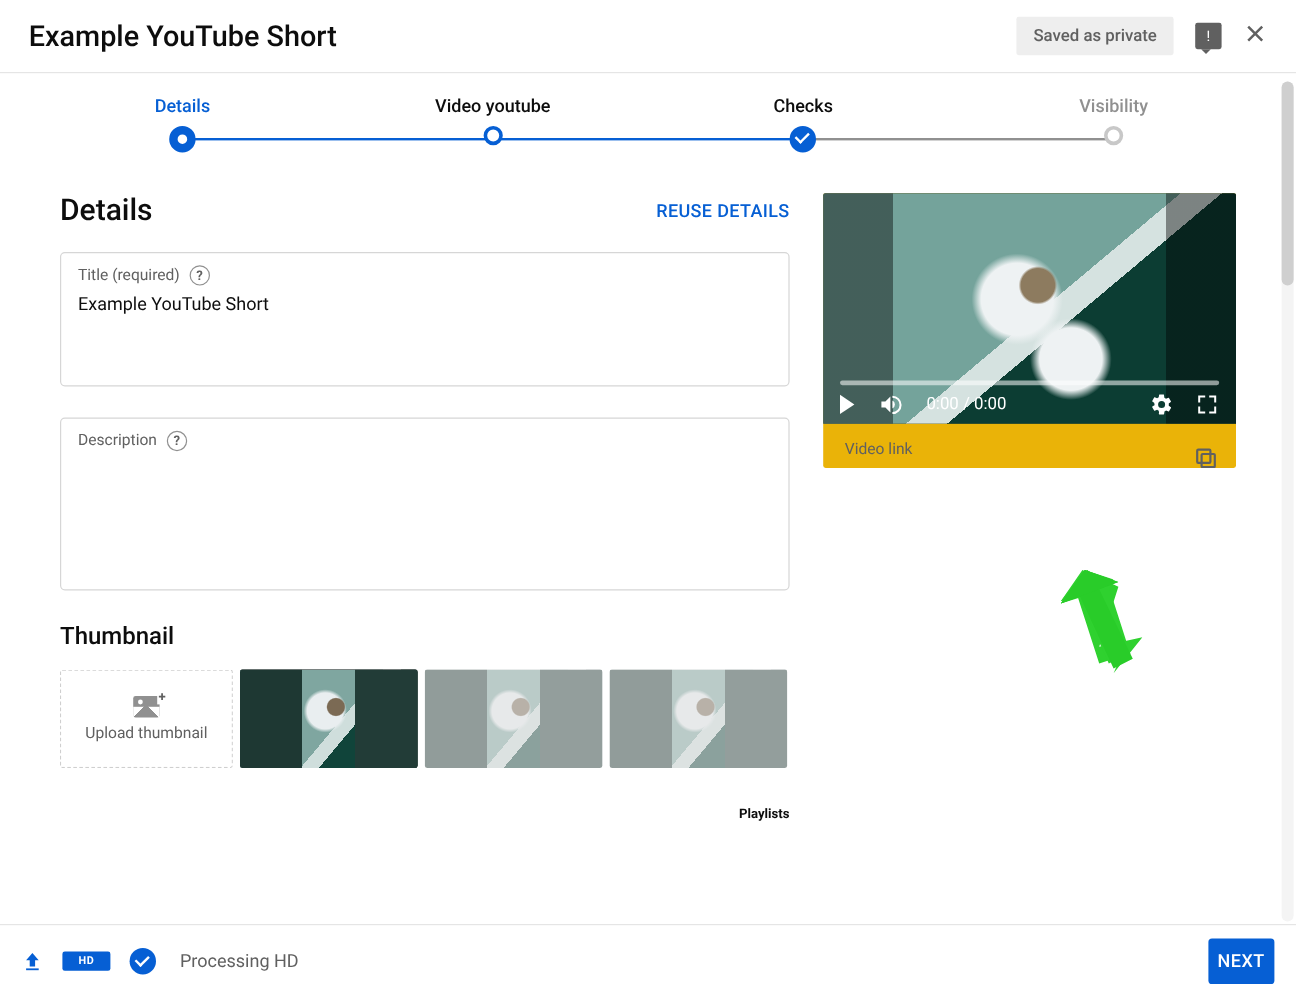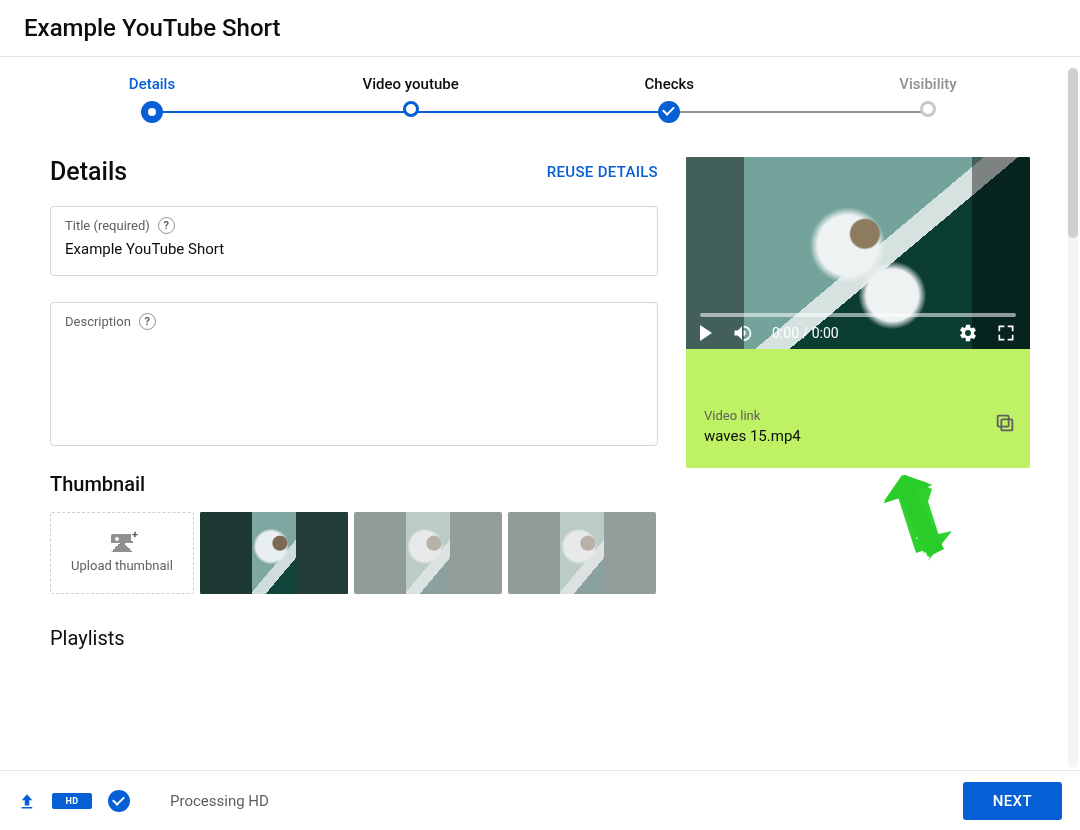--- a/index.html
+++ b/index.html
@@ -37,21 +37,21 @@
   
   .main { display:flex; padding:34px 50px 0 50px; gap:28px; }
   .col-left { width:608px; }
   .col-right { width:344px; }
 
   .section-header { display:flex; justify-content:space-between; align-items:center; margin-bottom:20px; }
   .section-title { font-size:25px; font-weight:500; }
   .reuse { color:#065fd4; font-size:15px; font-weight:500; letter-spacing:0.3px; }
 
   .field { border:1px solid #d6d6d6; border-radius:4px; padding:10px 14px 12px 14px; margin-bottom:26px; }
-  .field-title { height:70px; }
+  .field-title { height:112px; }
   .field-desc { height:144px; }
   .field-label-row { display:flex; align-items:center; gap:8px; color:#606060; font-size:13px; margin-bottom:6px; }
   .help-icon { width:17px; height:17px; border:1.5px solid #909090; border-radius:50%; display:flex; align-items:center; justify-content:center; font-size:11px; color:#606060; font-weight:700; }
   .field-value { font-size:15px; color:#0d0d0d; }
   .field-placeholder { font-size:15px; color:#8a8a8a; }
 
   .thumb-title { font-size:20px; font-weight:500; margin-bottom:8px; }
   .thumb-desc { font-size:14px; color:#555; line-height:1.4; max-width:600px; }
   .thumb-desc a { color:#065fd4; text-decoration:none; }
   .thumb-row { display:flex; gap:6px; margin-top:16px; }
@@ -64,73 +64,82 @@
   .thumb-active { outline:2px solid #000; outline-offset:-2px; }
   .ocean { position:absolute; inset:0; background:
      linear-gradient(90deg,#1e3833 0 35%, transparent 35%),
      linear-gradient(90deg,transparent 0 65%, #223c37 65%),
      radial-gradient(circle at 54% 38%, #7b6a54 0 7px, transparent 8px),
      radial-gradient(circle at 48% 42%, #e9eef0 0 15px, transparent 18px),
      linear-gradient(130deg,#7fa6a0 0 55%, #cfdedc 55% 62%, #10443a 62%);
   }
   .ocean-ghost { opacity:0.42; }
 
-  .playlists-title { font-size:20px; font-weight:400; margin-top:32px; }
-
-  
-  .preview { background:#bef264; border-radius:2px; overflow:hidden; }
+  .playlists-title { font-size:11px; font-weight:700; margin-top:32px;text-align:right; }
+
+  
+  .preview { background:#eab308; border-radius:2px; overflow:hidden; }
   .player { position:relative; height:192px; background:#13322c; }
   .player .ocean-big { position:absolute; inset:0; background:
      linear-gradient(90deg, rgba(0,0,0,0.42) 0 17%, transparent 17% 83%, rgba(0,0,0,0.42) 83%),
      radial-gradient(circle at 52% 40%, #8d7b5f 0 14px, transparent 16px),
      radial-gradient(circle at 47% 46%, #eef2f3 0 30px, transparent 38px),
      radial-gradient(circle at 60% 72%, #eef2f3 0 26px, transparent 34px),
      linear-gradient(140deg,#74a39b 0 52%, #d5e2e0 52% 58%, #0c3d33 58%);
   }
   .progress { position:absolute; left:14px; right:14px; bottom:32px; height:4px; background:rgba(255,255,255,0.55); border-radius:2px; }
   .controls { position:absolute; left:14px; right:14px; bottom:6px; display:flex; align-items:center; color:#fff; font-size:14px; }
   .ctrl { display:flex; align-items:center; justify-content:center; }
   .play-icon { width:0; height:0; border-left:12px solid #fff; border-top:8px solid transparent; border-bottom:8px solid transparent; margin-right:20px; }
   .vol-icon svg, .gear-icon svg, .fs-icon svg { width:20px; height:20px; fill:#fff; }
   .time { margin-left:20px; }
   .spacer { flex:1; }
-  .meta { padding:14px 18px 23px 18px; position:relative;margin-top:45px; }
+  .meta { padding:14px 18px 4px 18px; position:relative; }
   .meta-label { font-size:13px; color:#606060; margin-bottom:4px; }
   .meta-link { color:#065fd4; font-size:15px; text-decoration:none; }
   .link-blur { display:inline-block; width:30px; height:15px; background:#cfe0f6; vertical-align:middle; border-radius:1px; }
   .copy-icon { position:absolute; right:14px; top:18px; }
   .copy-icon svg { width:22px; height:22px; stroke:#606060; fill:none; stroke-width:2; }
   .filename-val { font-size:15px; color:#0d0d0d; }
 
   
   .arrow { position:absolute; left:884px; top:475px; width:68px; height:86px; pointer-events:none; }
 
   
   .footer { position:absolute; left:0; right:0; bottom:0; height:60px; border-top:1px solid #e5e5e5; background:#fff; display:flex; align-items:center; padding:0 18px; gap:16px; }
   .fi { display:flex; align-items:center; justify-content:center; }
   .upload-arrow svg { width:18px; height:18px; fill:#065fd4; }
   .hd-badge { width:40px; height:16px; background:#065fd4; color:#fff; font-size:9px; font-weight:700; border-radius:2px; display:flex; align-items:center; justify-content:center; letter-spacing:0.5px; }
   .check-circle { width:22px; height:22px; background:#065fd4; border-radius:50%; position:relative; }
   .check-circle::after { content:""; position:absolute; left:7px; top:4px; width:5px; height:9px; border:solid #fff; border-width:0 2.5px 2.5px 0; transform:rotate(45deg); }
-  .status-text { font-size:15px; color:#606060; margin-left:24px; }
+  .status-text { font-size:15px; color:#606060; margin-left:4px; }
   .footer-spacer { flex:1; }
-  .next-btn { background:#065fd4; color:#fff; font-size:15px; font-weight:500; letter-spacing:0.4px; padding:10px 30px; border-radius:3px; }
+  .next-btn { background:#065fd4; color:#fff; font-size:15px; font-weight:500; letter-spacing:0.4px; padding:10px 8px; border-radius:3px; }
 
   
   .fake-scroll { position:absolute; right:2px; top:68px; width:10px; height:700px; background:#f4f4f4; border-radius:5px; }
   .fake-thumb { position:absolute; right:2px; top:68px; width:10px; height:170px; background:#cfcfcf; border-radius:5px; }
 </style>
 </head>
 <body>
 
 <div class="fake-scroll"></div>
 <div class="fake-thumb"></div>
 
 <div class="header">
   <div class="header-title">Example YouTube Short</div>
+  <div class="header-right">
+    <div class="saved-badge">Saved as private</div>
+    <div class="feedback-icon">!</div>
+    <div class="close-icon">
+      <svg viewBox="0 0 24 24">
+          <path d="M5 5 L19 19 M19 5 L5 19" fill="none"></path>
+        </svg>
+    </div>
+  </div>
 </div>
 
 <div class="stepper-wrap">
   <div class="stepper">
     <div class="track">
       <div class="track-seg seg-active"></div>
       <div class="track-seg seg-active"></div>
       <div class="track-seg seg-next"></div>
     </div>
     <div class="step">
@@ -224,21 +233,20 @@
         </div>
       </div>
       <div class="meta">
         <div class="copy-icon">
           <svg viewBox="0 0 24 24">
               <rect x="8" y="8" width="12" height="12" rx="1"></rect>
               <rect x="4" y="4" width="12" height="12" rx="1"></rect>
             </svg>
         </div>
         <div class="meta-label">Video link</div>
-        <div class="filename-val">waves 15.mp4</div>
       </div>
     </div>
   </div>
 </div>
 
 <svg class="arrow" viewBox="0 0 68 86">
   <polygon points="18,0 0,26 14,22 32,78 50,72 44,86 68,56 32,64 48,14" fill="#2fd12f"></polygon>
   <polygon points="22,0 0,28 32,18" fill="#2fd12f"></polygon>
   <polygon points="22,0 10,24 28,18 46,74 58,70 40,14" fill="#2fd12f"></polygon>
 

